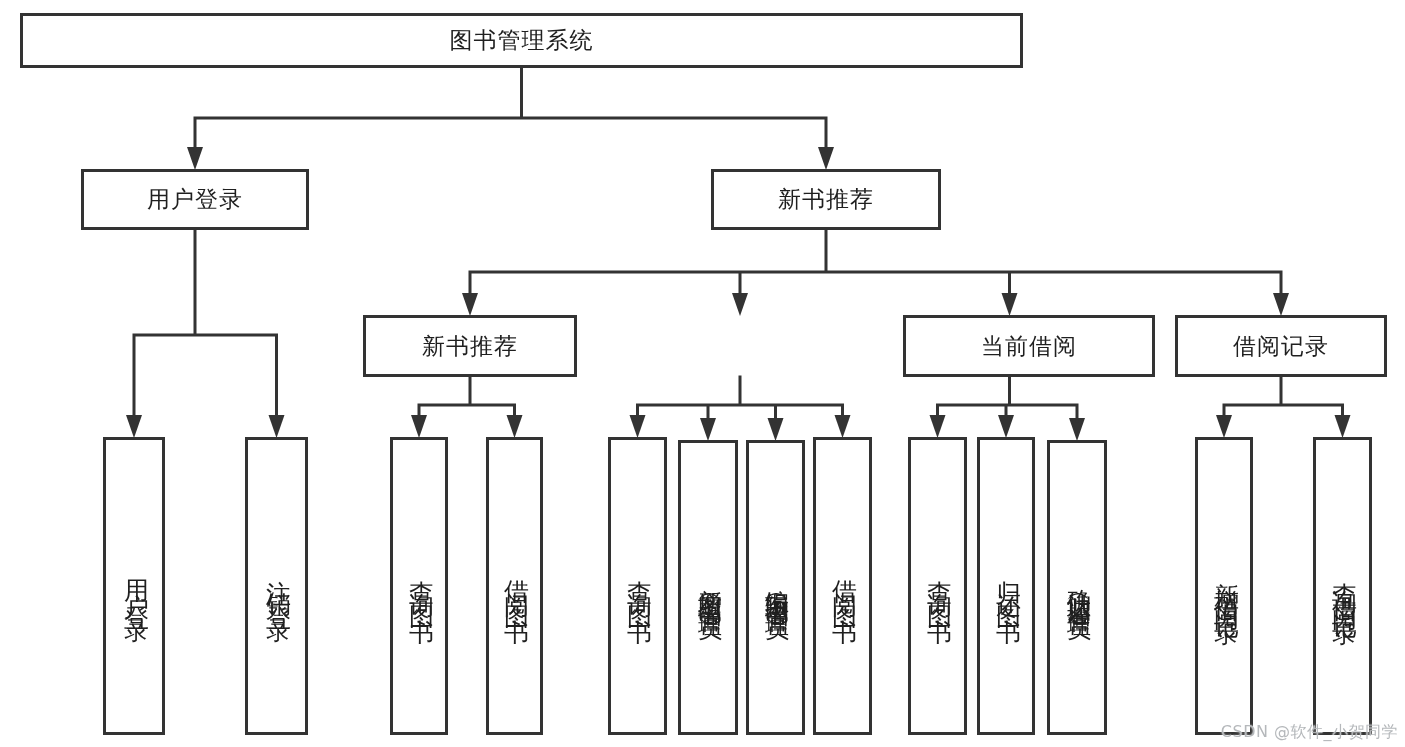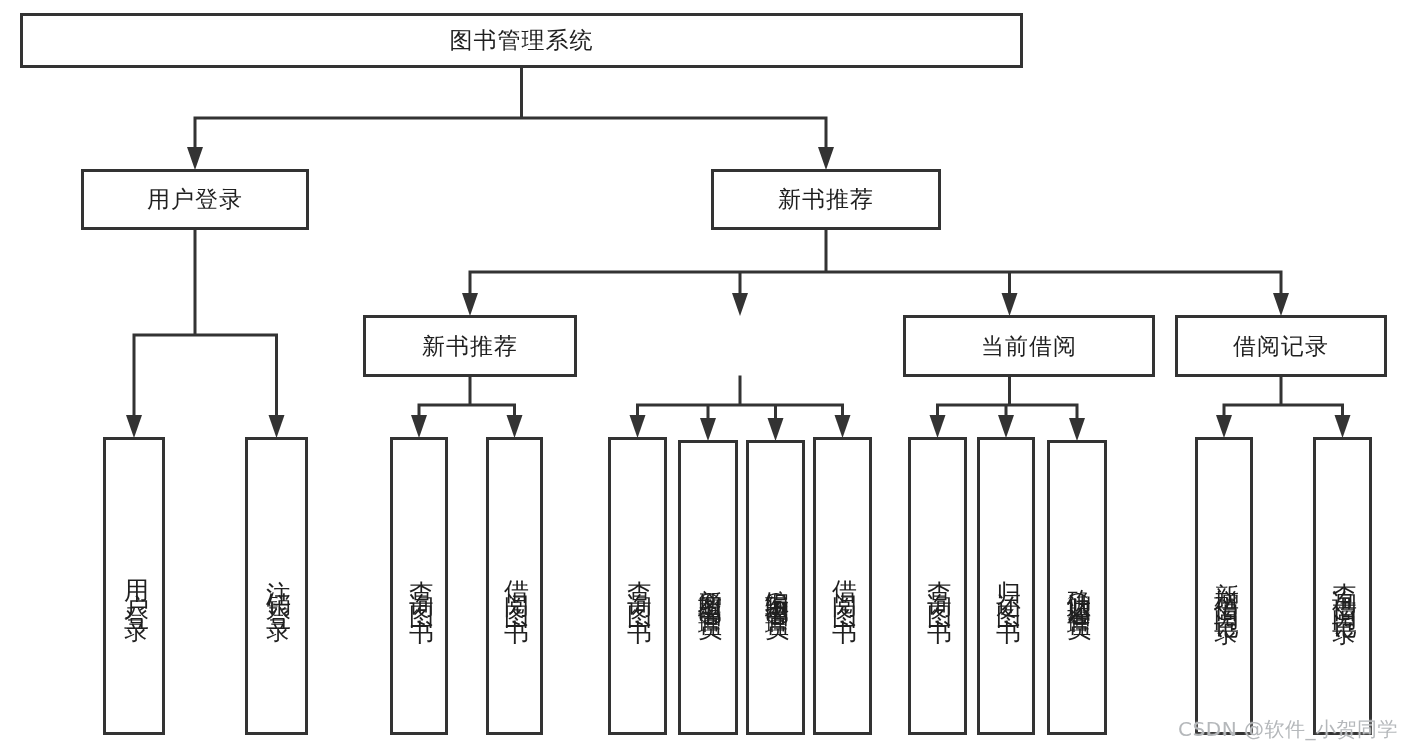--- a/index.html
+++ b/index.html
@@ -60,21 +60,21 @@
     white-space: nowrap;
   }
   .node.v.len6 { letter-spacing: 8px; }
   .node.v.len9 { font-size: 24px; letter-spacing: 4px; }
 
   .watermark {
     position: absolute;
     right: 7px;
     bottom: 4px;
     z-index: 3;
-    font-size: 20px;
+    font-size: 16px;
     color: var(--watermark);
     letter-spacing: 0.5px;
     text-shadow: 0 0 2px #ffffff;
     white-space: nowrap;
   }
 </style>
 </head>
 <body>
 
 <div id="diagram">

